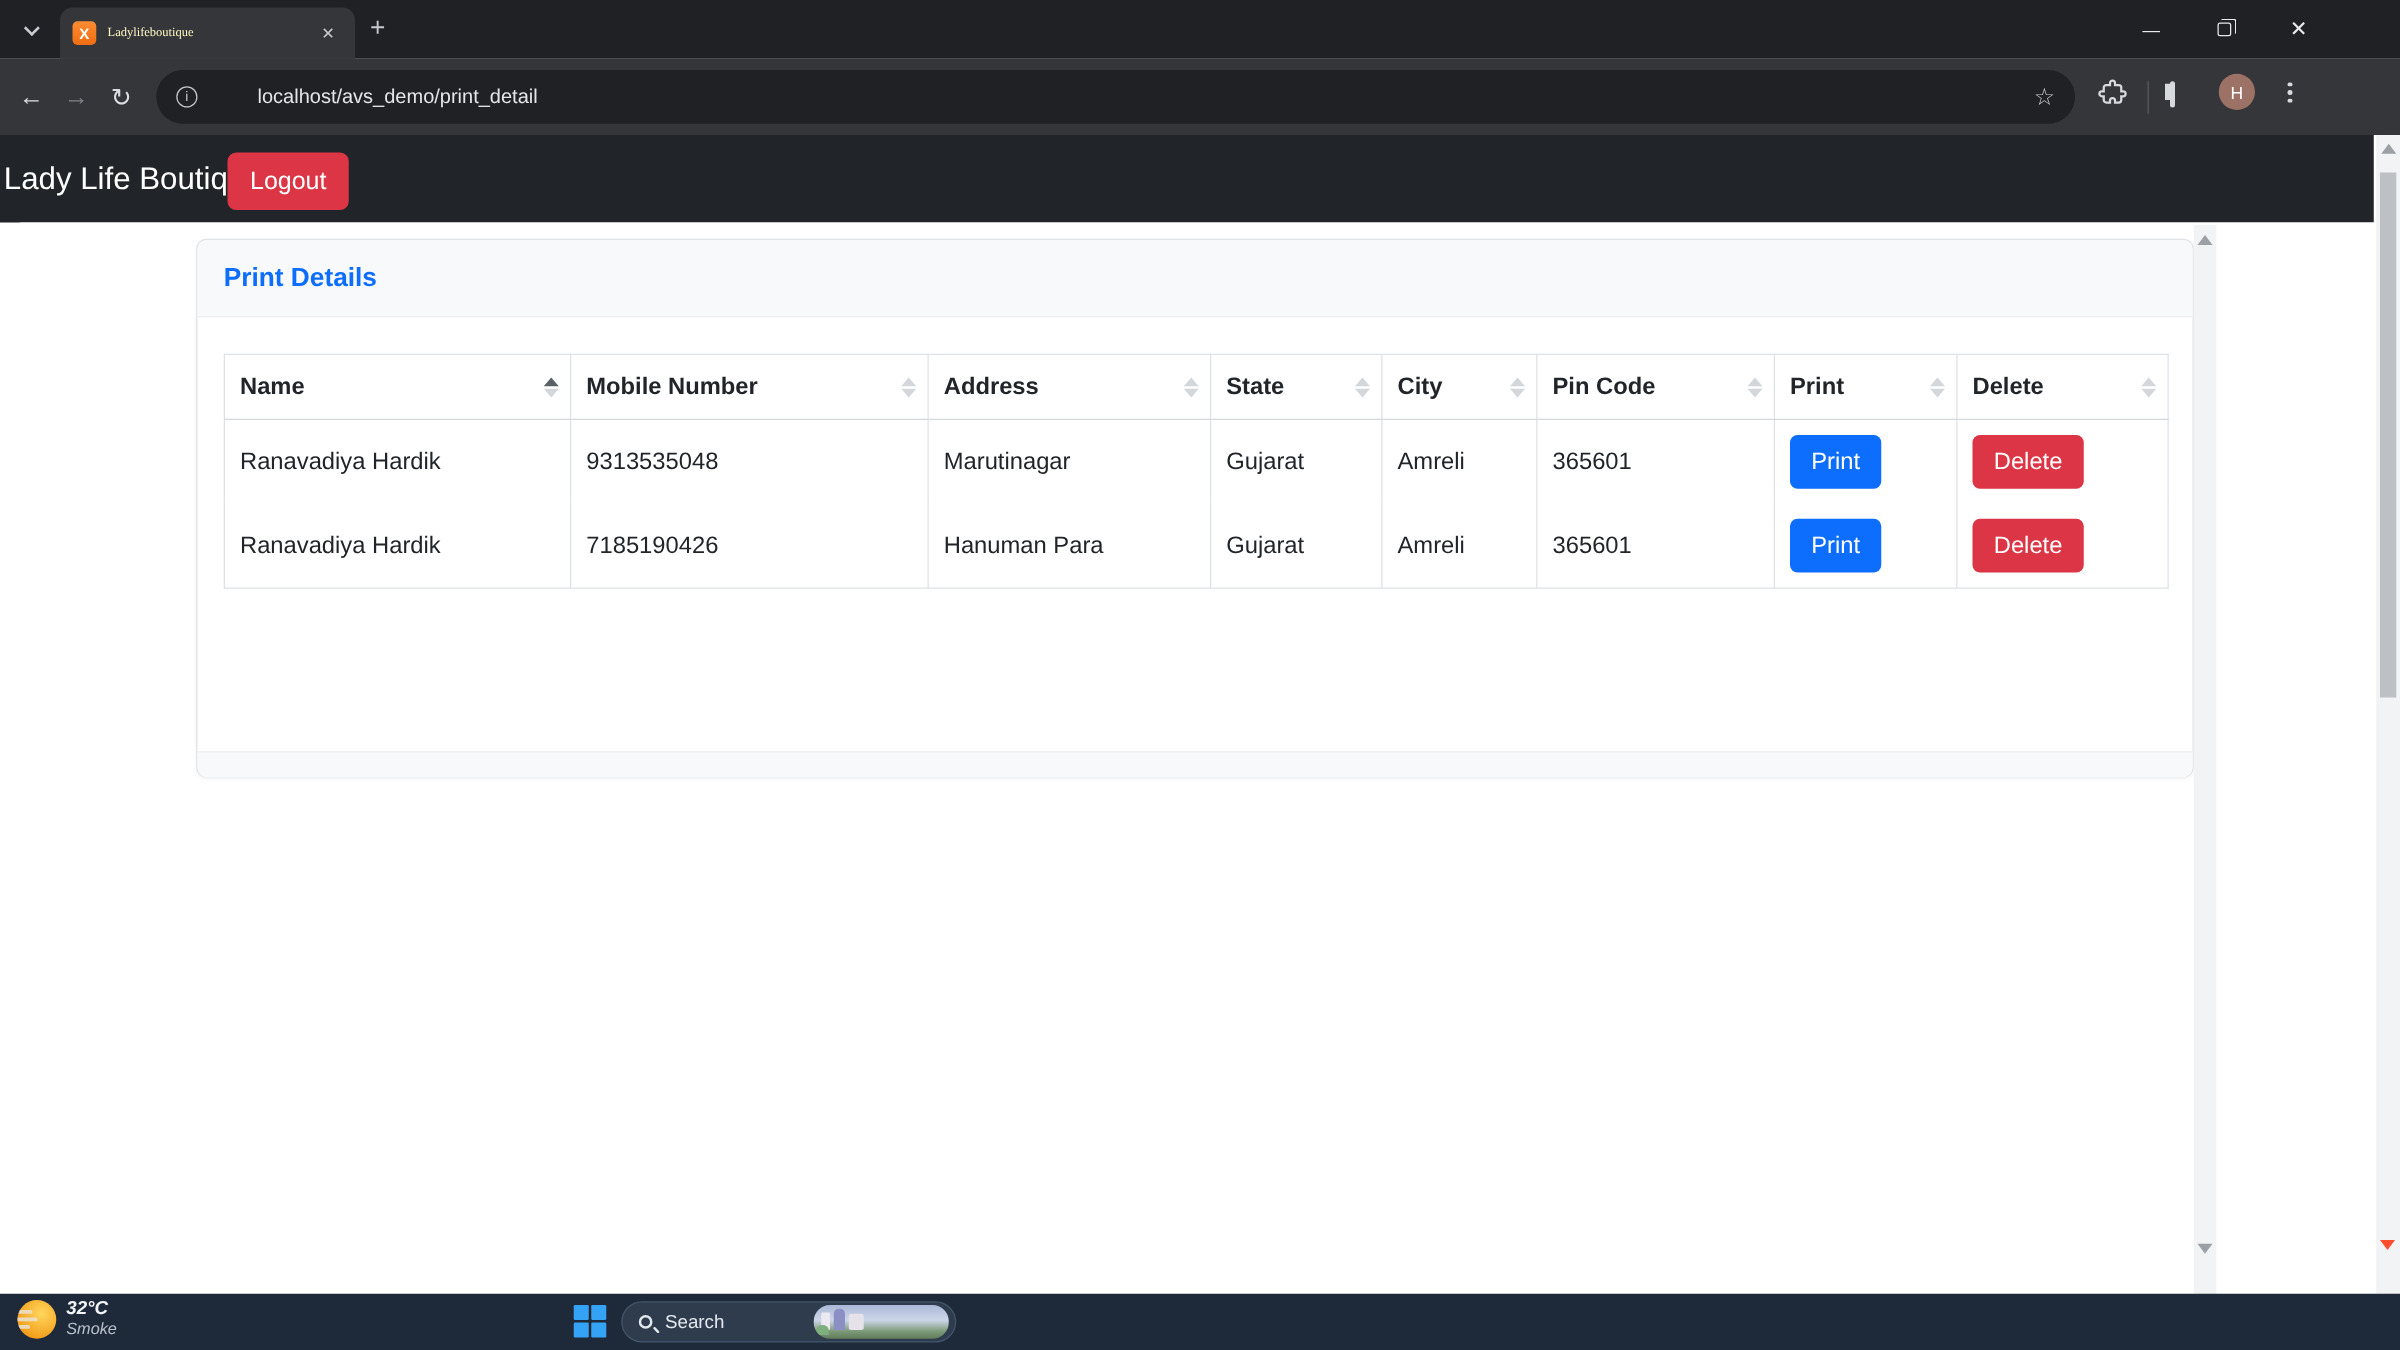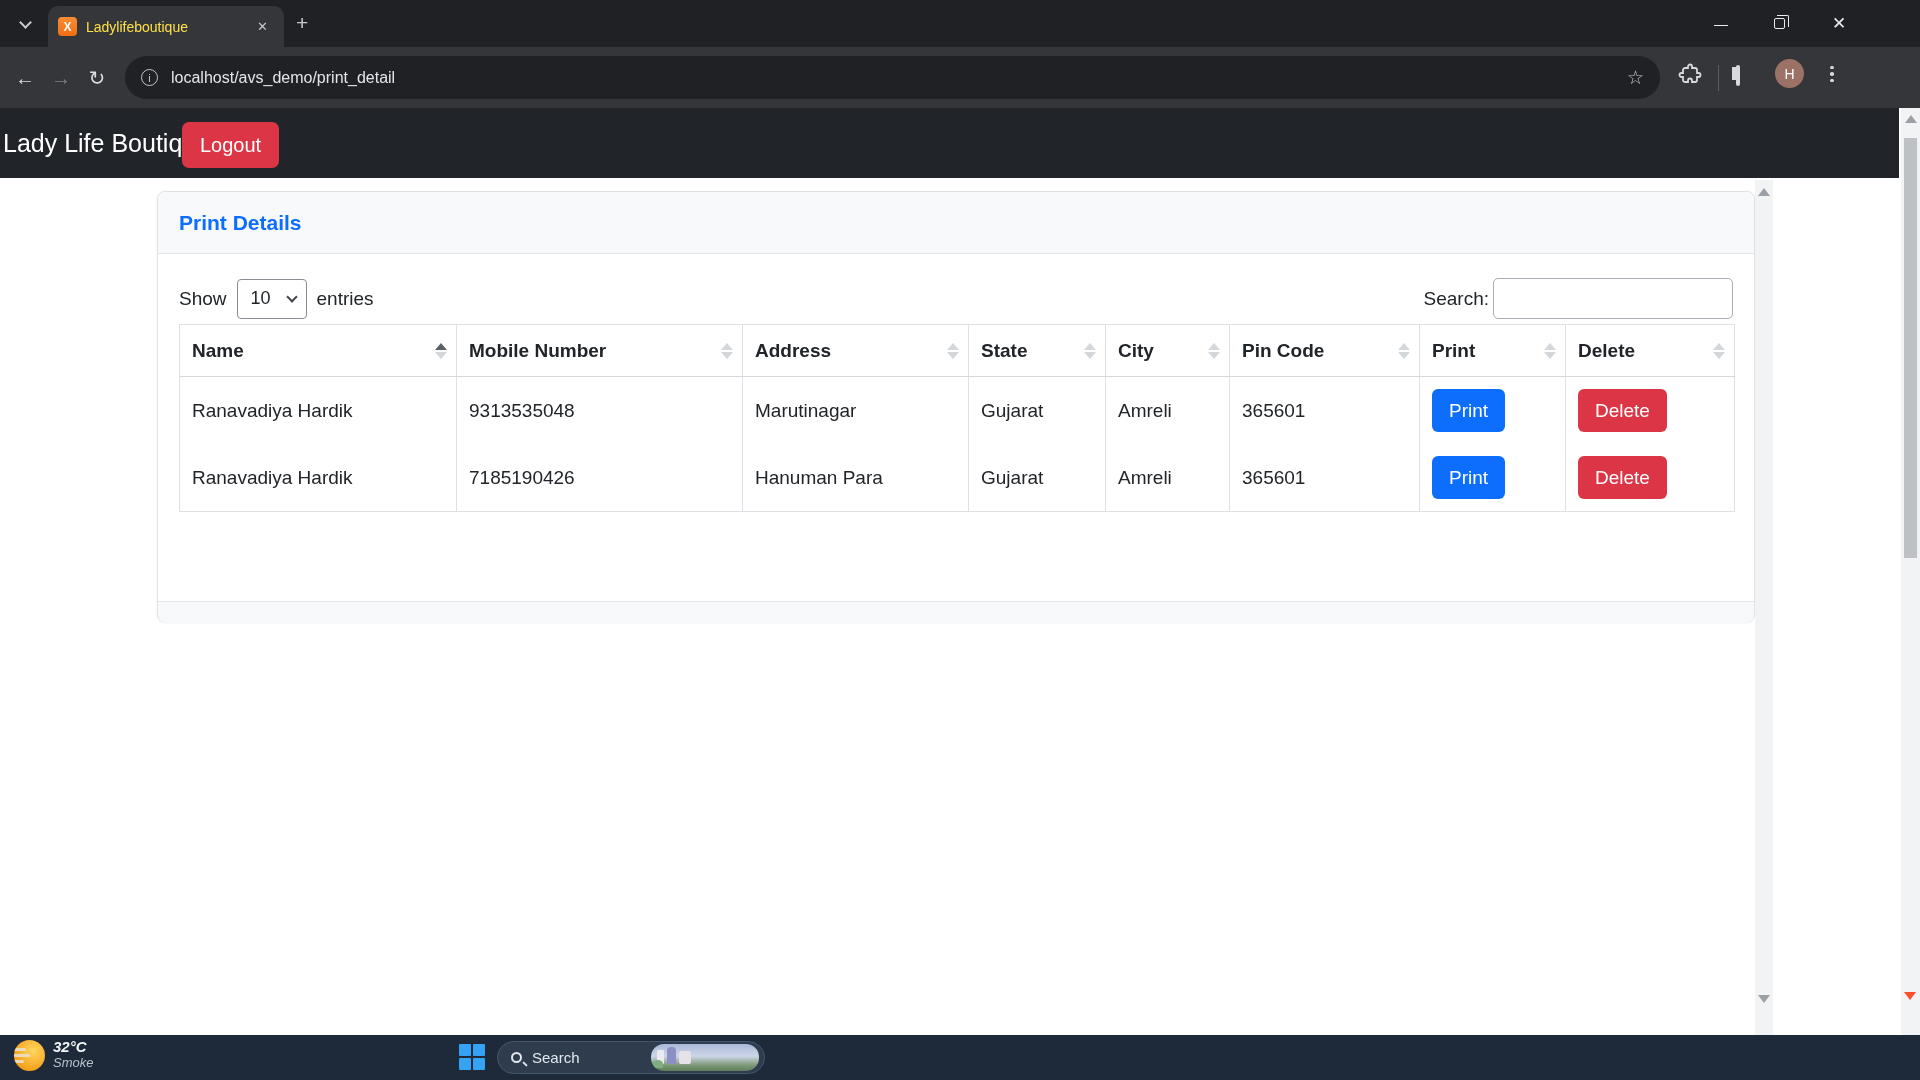--- a/index.html
+++ b/index.html
@@ -5,33 +5,33 @@
   * { margin:0; padding:0; box-sizing:border-box; }
   html,body { width:1920px; height:1080px; overflow:hidden; font-family:"Liberation Sans",sans-serif; background:#fff; }
   .abs { position:absolute; }
 
   
   #tabstrip { left:0; top:0; width:1920px; height:47px; background:#1f2125; }
   .tabsearch { left:10px; top:9px; width:30px; height:30px; border-radius:8px; color:#c8cbd0; display:flex; align-items:center; justify-content:center; }
   .chev-dn { width:9px; height:9px; border-right:2px solid #c8cbd0; border-bottom:2px solid #c8cbd0; transform:rotate(45deg); margin-top:-4px; }
   .tab { left:48px; top:6px; width:236px; height:41px; background:#35363a; border-radius:10px 10px 0 0; display:flex; align-items:center; padding:0 10px; }
   .favicon { width:19px; height:19px; border-radius:4px; background:linear-gradient(#fb8c33,#f06d13); color:#fff; font-weight:bold; font-size:12px; display:flex; align-items:center; justify-content:center; margin-right:9px; }
-  .tabtitle { color:#fde047; font-size:14px; flex:1; white-space:nowrap; overflow:hidden; }
+  .tabtitle { color:#fef9c3; font-size:10px; flex:1; white-space:nowrap; overflow:hidden;font-family:Liberation Serif, serif; }
   .tabclose { color:#c4c7cb; font-size:13px; padding:3px 6px; border-radius:50%; }
   .newtab { left:296px; top:13px; color:#c4c7cb; font-size:21px; line-height:20px; }
   .winctrl { top:0; height:47px; width:46px; display:flex; align-items:center; justify-content:center; color:#e8eaed; font-size:14px; }
   .restore-box { width:11px; height:11px; border:1.5px solid #e8eaed; border-radius:2px; position:relative; }
   .restore-box:before { content:""; position:absolute; left:2px; top:-4px; width:11px; height:11px; border-top:1.5px solid #e8eaed; border-right:1.5px solid #e8eaed; border-radius:0 2px 0 0; }
 
   
   #toolbar { left:0; top:47px; width:1920px; height:61px; background:#35363a; }
   .navbtn { top:16px; width:30px; height:30px; display:flex; align-items:center; justify-content:center; font-size:20px; color:#dadde1; }
   .omnibox { left:125px; top:9px; width:1535px; height:43px; background:#202124; border-radius:22px; display:flex; align-items:center; padding:0 16px; }
   .info-ic { width:17px; height:17px; border:1.6px solid #c4c7cb; border-radius:50%; color:#c4c7cb; font-size:11px; display:flex; align-items:center; justify-content:center; margin-right:13px; flex:none; }
-  .urltext { color:#e3e6e9; font-size:16px; flex:1; }
+  .urltext { color:#e3e6e9; font-size:16px; flex:1;margin-left:35px; }
   .star { color:#c9ccd1; font-size:19px; }
   .tb-right { top:16px; color:#d6d9dd; }
   .divider { left:1718px; top:18px; width:1px; height:26px; background:#5a5d61; }
   .panel-ic { width:19px; height:17px; border:2px solid #d6d9dd; border-radius:4px; position:relative; }
   .panel-ic:before { content:""; position:absolute; right:0; top:0; width:6px; height:13px; background:#d6d9dd; }
   .avatar { left:1775px; top:12px; width:29px; height:29px; border-radius:50%; background:#9b7265; color:#fff; font-size:14px; display:flex; align-items:center; justify-content:center; }
   .dots { left:1822px; top:14px; width:20px; height:26px; display:flex; flex-direction:column; align-items:center; justify-content:center; gap:3px; }
   .dots i { width:3.5px; height:3.5px; border-radius:50%; background:#d6d9dd; }
 
   
@@ -145,34 +145,20 @@
   <span class="brand">Lady Life Boutique</span>
   <button class="logout">Logout</button>
 </div>
 
 <div id="content" class="abs">
   <div class="abs card">
     <div class="card-header">
       <span class="card-title">Print Details</span>
     </div>
     <div class="card-body">
-      <div class="controls">
-        <div class="lenmenu">
-          <span>Show</span>
-          <div class="pagesize">
-            <span>10</span>
-            <i class="sel-chev"></i>
-          </div>
-          <span>entries</span>
-        </div>
-        <div class="searchbox">
-          <span>Search:</span>
-          <input type="text" value="" style="">
-        </div>
-      </div>
 
       <table class="grid">
         <colgroup>
           <col style="width:277px">
             <col style="width:286px">
             <col style="width:226px">
             <col style="width:137px">
           <col style="width:124px">
             <col style="width:190px">
             <col style="width:146px">

